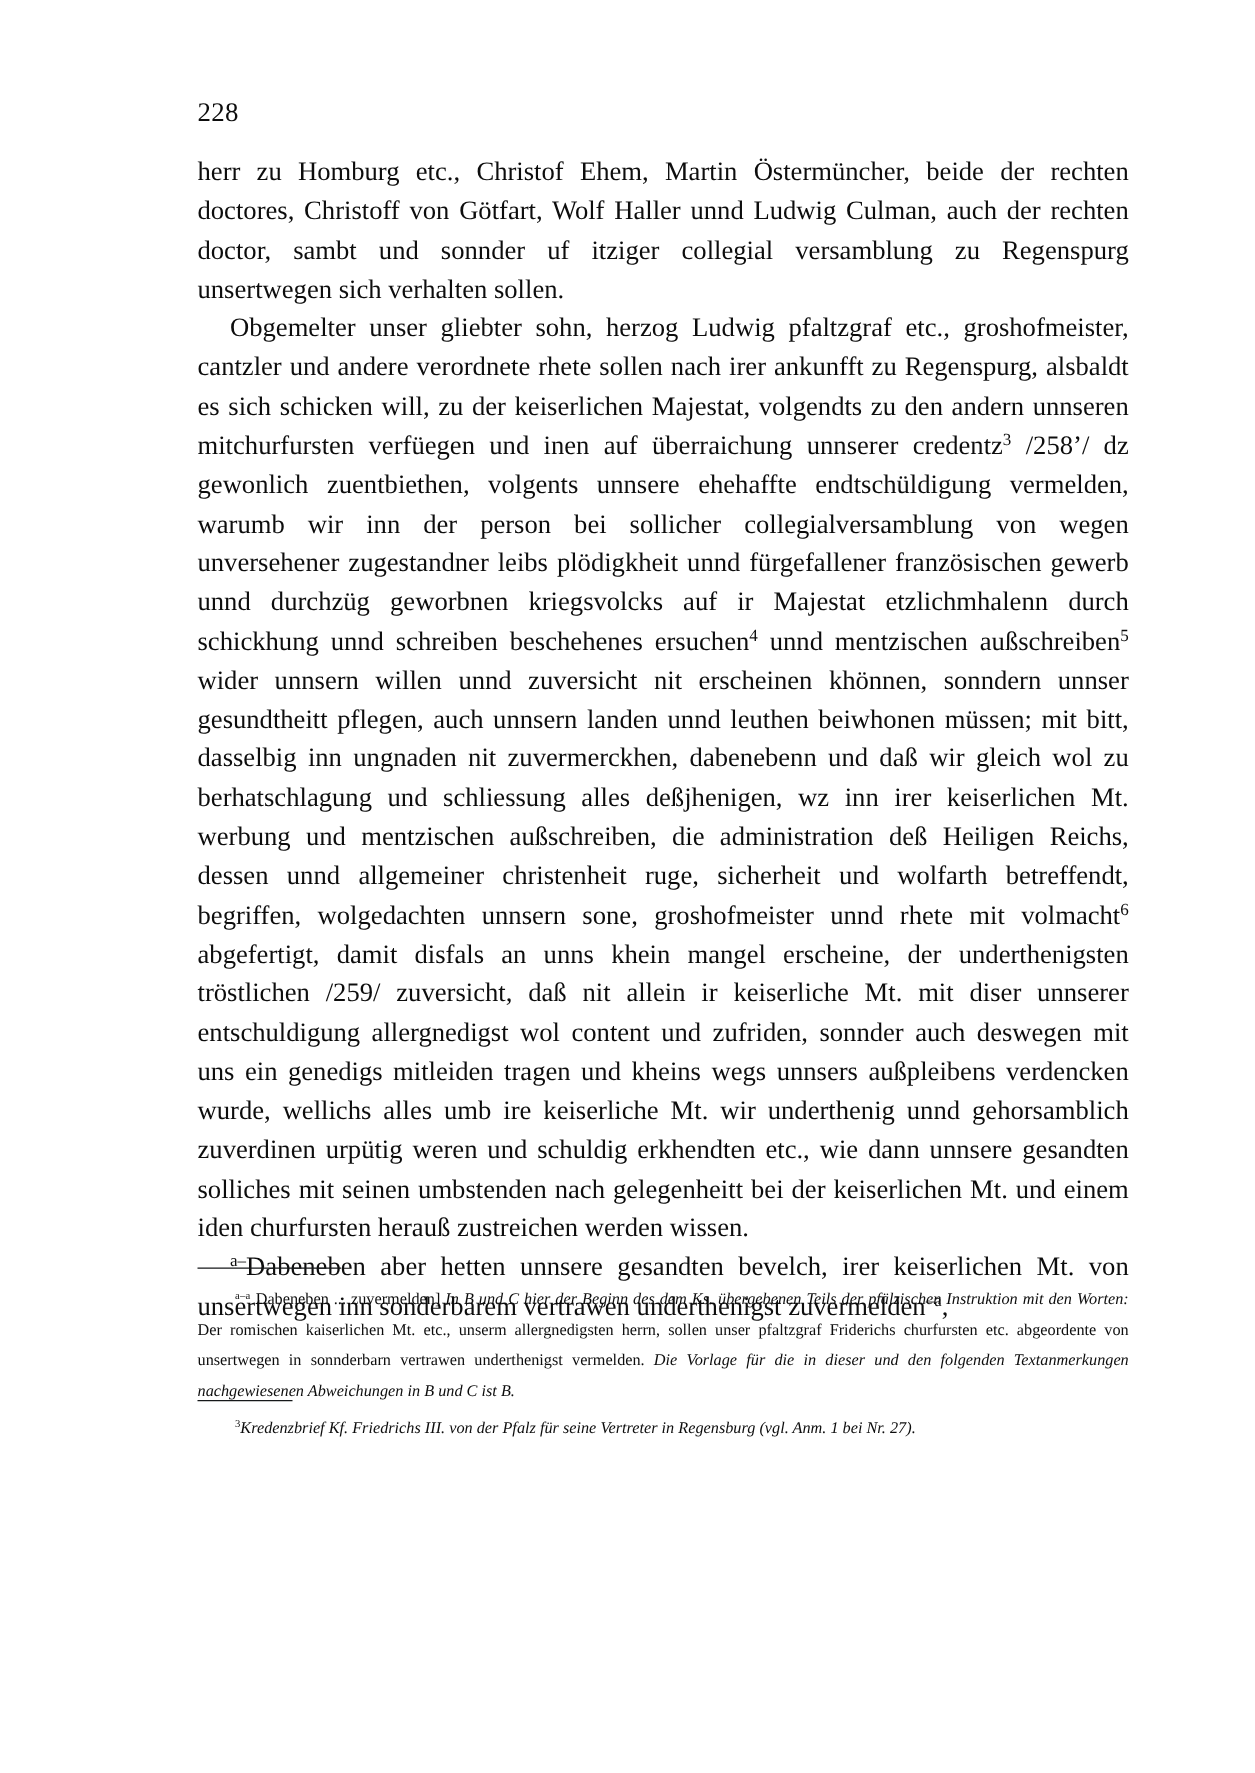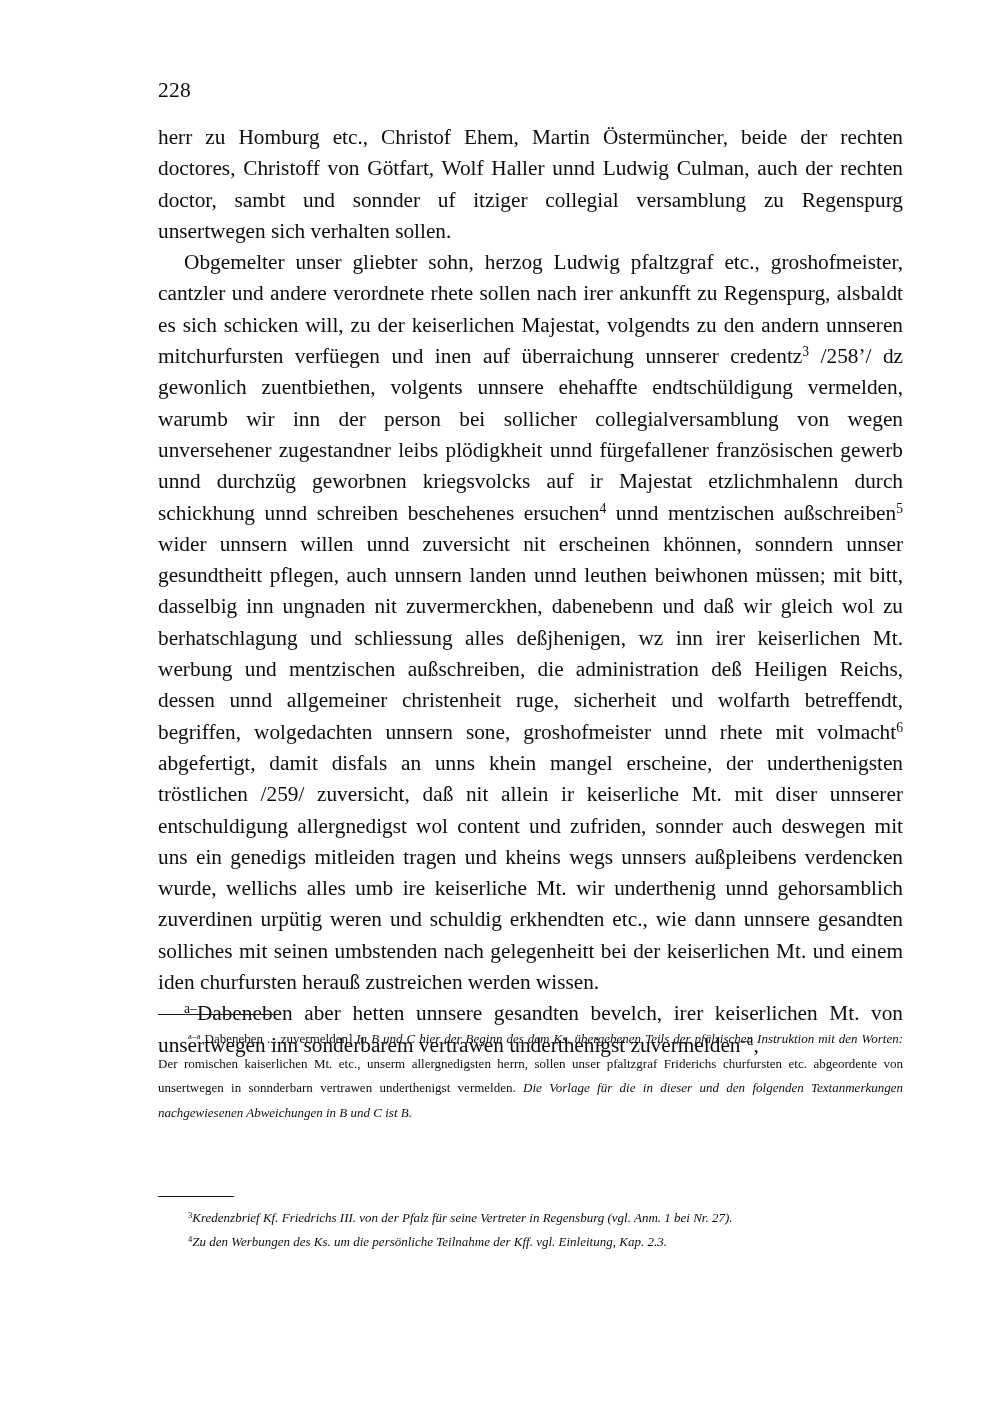--- a/index.html
+++ b/index.html
@@ -69,21 +69,21 @@
     vertical-align: 0.52em;
   }
 
   
   .notes {
     position: absolute;
     left: 158px;
     width: 745px;
   }
   .apparatus-notes { top: 1014px; }
-  .numbered-notes  { top: 1196px; }
+  .numbered-notes  { top: 1120px; }
 
   .note-rule {
     border: 0;
     border-top: 1.1px solid #16181a;
     margin: 0 0 9px 0;
     height: 0;
   }
   .note-rule.long  { width: 115px; }
   .note-rule.short { width: 76px; }
 
@@ -134,20 +134,19 @@
       <p class="hang"><span class="note-marker-aa">a–a</span><span> Dabeneben ... zuvermelden</span><span>] </span><i>In B und C hier der Beginn des dem Ks. übergebenen Teils der pfälzischen Instruktion mit den Worten:</i><span> Der romischen kaiserlichen Mt. etc., unserm allergnedigsten herrn, sollen unser pfaltzgraf Friderichs churfursten etc. abgeordente von unsertwegen in sonnderbarn vertrawen underthenigst vermelden. </span><i>Die Vorlage für die in dieser und den folgenden Textanmerkungen nachgewiesenen Abweichungen in B und C ist B.</i></p>
     </div>
   </div>
 
   <div class="notes numbered-notes">
     <hr class="note-rule short">
     <div class="note-block">
 
       <p><sup>3</sup><i>Kredenzbrief Kf. Friedrichs III. von der Pfalz für seine Vertreter in Regensburg (vgl. Anm. 1 bei Nr. 27).</i></p>
 
-      <p><sup>4</sup><i>Zu den Werbungen des Ks. um die persönliche Teilnahme der Kff. vgl. Einleitung, Kap. 2.3.</i></p>
 
 
 
     </div>
   </div>
 
 </div>
 
 </body></html>

